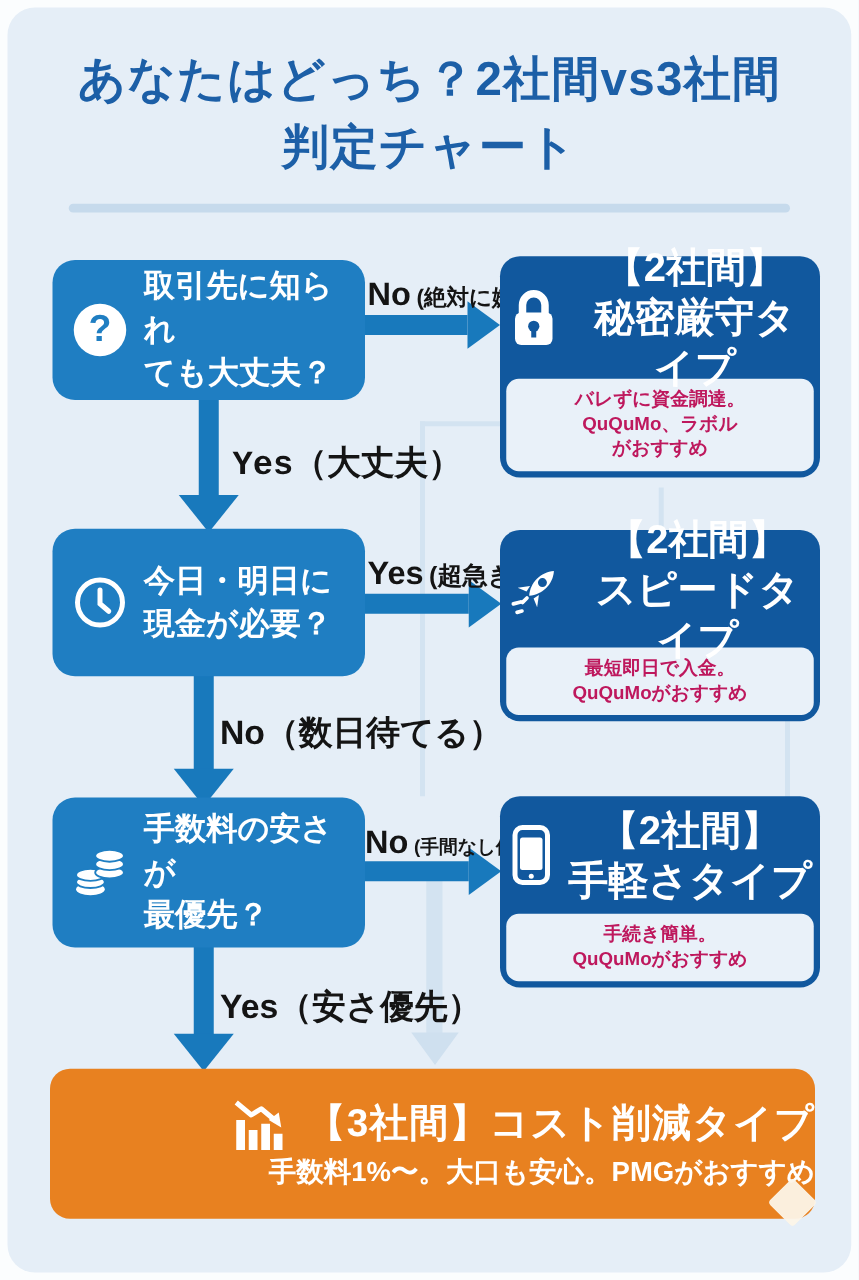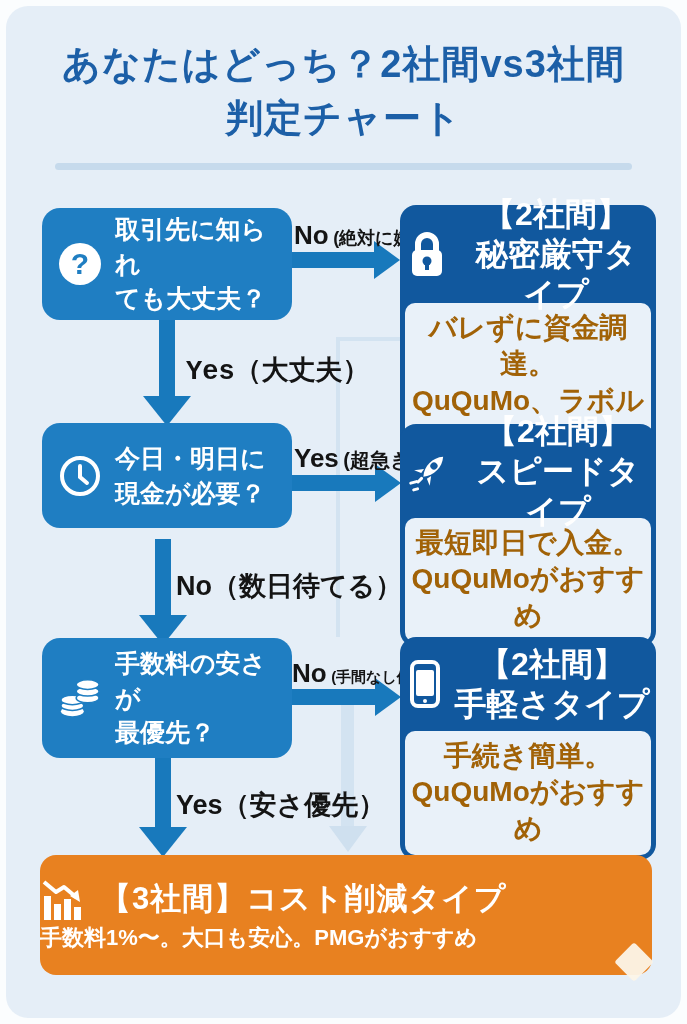--- a/index.html
+++ b/index.html
@@ -68,28 +68,28 @@
     position:absolute;left:400px;width:256px;background:#11589e;
     border-radius:16px;padding:0 5px 5px 5px;box-sizing:border-box;z-index:3;
   }
   .r-head{
     display:flex;align-items:center;justify-content:center;gap:12px;color:#ffffff;
   }
   .r-head-text{font-size:32px;font-weight:800;line-height:1.25;text-align:center;}
   .r-icon{flex:none;display:flex;align-items:center;justify-content:center;}
   .r-body{
     background:#e9f1f9;border-radius:10px;text-align:center;
-    font-size:28px;font-weight:800;color:#a16207;line-height:1.3;
+    font-size:15px;font-weight:800;color:#be185d;line-height:1.3;
     padding:7px 2px 8px 2px;
   }
   
   .final-box{
     position:absolute;left:40px;top:855px;width:612px;height:120px;
     background:#e88120;border-radius:16px;color:#ffffff;z-index:3;
-    display:flex;flex-direction:column;align-items:flex-start;justify-content:center;gap:3px;
+    display:flex;flex-direction:column;align-items:flex-end;justify-content:center;gap:3px;
   }
   .final-row{display:flex;align-items:center;gap:14px;}
   .final-title{font-size:31px;font-weight:800;letter-spacing:1px;}
   .final-sub{font-size:22px;font-weight:800;}
   .sparkle{
     position:absolute;left:620px;top:948px;width:28px;height:28px;
     background:rgba(252,244,232,0.95);transform:rotate(45deg);z-index:4;border-radius:3px;
   }
 </style>
 </head>
@@ -145,21 +145,21 @@
         <div>秘密厳守タイプ</div>
       </span>
     </div>
     <div class="r-body">
       <div>バレずに資金調達。</div>
       <div>QuQuMo、ラボル</div>
       <div>がおすすめ</div>
     </div>
   </div>
 
-  <div class="q-box" style="top:423px;height:105px;">
+  <div class="q-box" style="top:423px;height:118px;">
     <div class="q-icon">
       <svg width="44" height="44" viewBox="0 0 44 44">
         <circle cx="22" cy="22" r="18" fill="none" stroke="#ffffff" stroke-width="4"></circle>
         <path d="M22 12 V23 L29 29" fill="none" stroke="#ffffff" stroke-width="4" stroke-linecap="round"></path>
       </svg>
     </div>
     <div class="q-text">
       <div>今日・明日に</div>
       <div>現金が必要？</div>
     </div>

